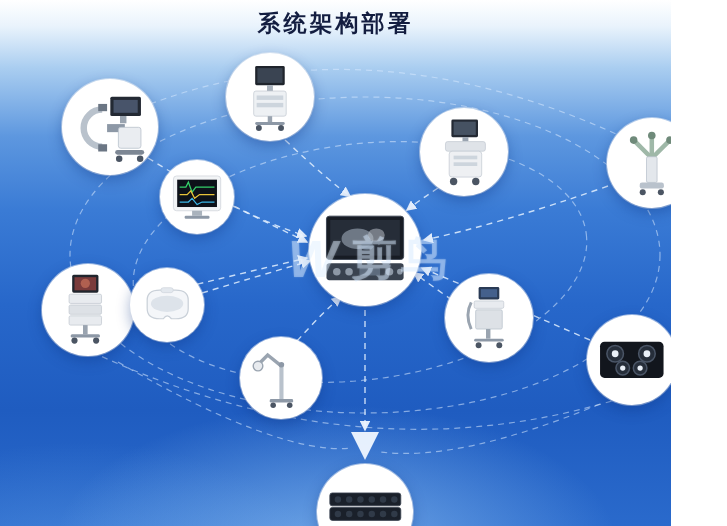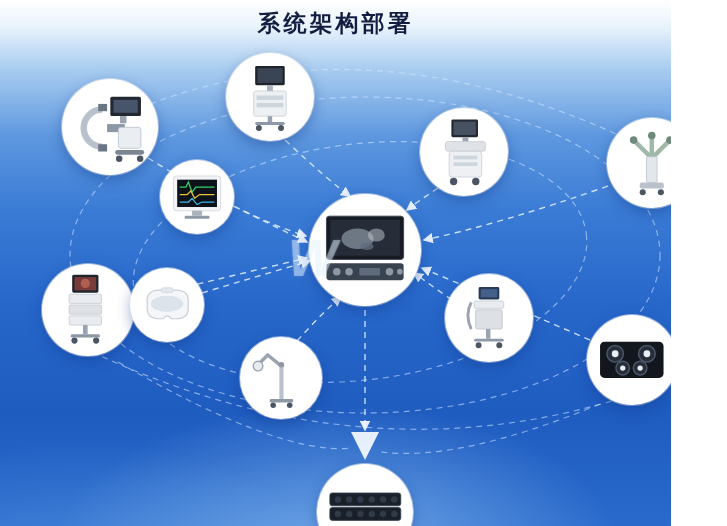--- a/index.html
+++ b/index.html
@@ -247,15 +247,16 @@
       <circle cx="30" cy="52" r="4" fill="#303a48"></circle>
       <circle cx="44" cy="52" r="4" fill="#303a48"></circle>
       <circle cx="58" cy="52" r="4" fill="#303a48"></circle>
       <circle cx="72" cy="52" r="4" fill="#303a48"></circle>
       <circle cx="86" cy="52" r="4" fill="#303a48"></circle>
     </svg>
   </div>
 
   <div class="watermark">
     <span class="wm-logo">W</span>
+    <span>剪鸟</span>
   </div>
 
 </div>
 
 </body></html>

